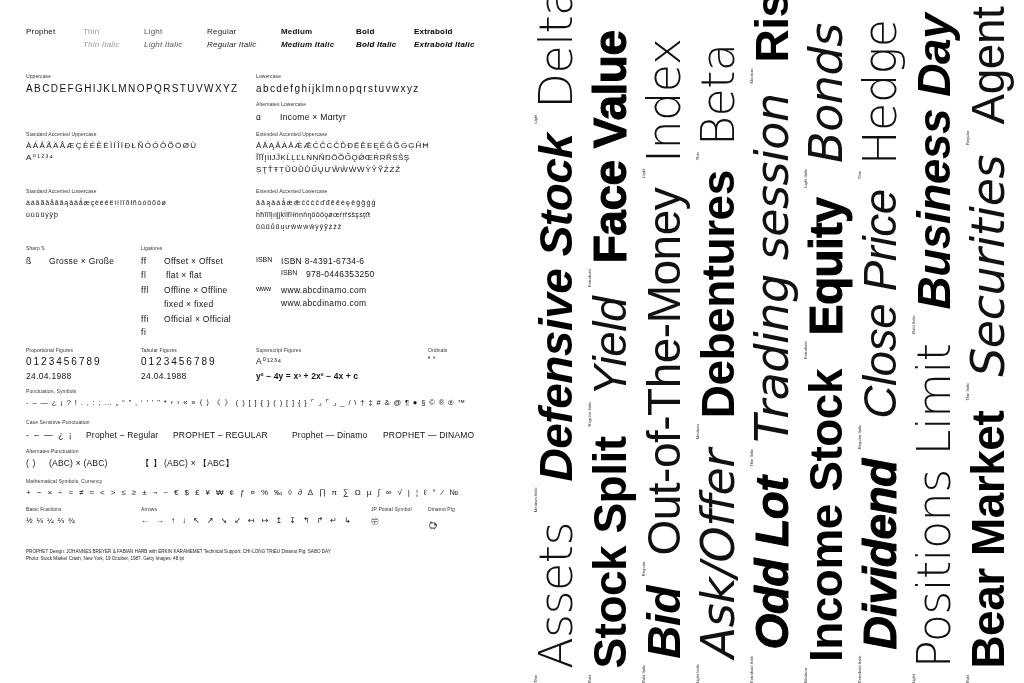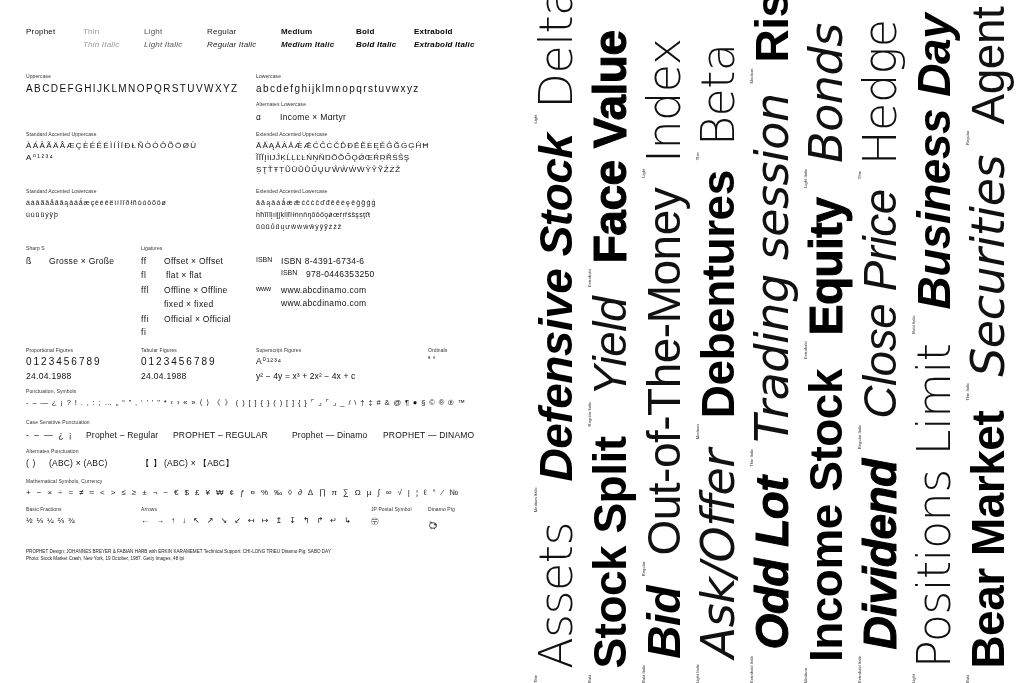--- a/index.html
+++ b/index.html
@@ -123,21 +123,21 @@
   <div class="abs lbl" style="left:26px;top:347px;">Proportional Figures</div>
   <div class="abs txt-wide" style="left:26px;top:356px;letter-spacing:2px;">0123456789</div>
   <div class="abs txt" style="left:26px;top:371px;letter-spacing:0.3px;">24.04.1988</div>
 
   <div class="abs lbl" style="left:141px;top:347px;">Tabular Figures</div>
   <div class="abs txt-wide" style="left:141px;top:356px;letter-spacing:2px;">0123456789</div>
   <div class="abs txt" style="left:141px;top:371px;letter-spacing:0.3px;">24.04.1988</div>
 
   <div class="abs lbl" style="left:256px;top:347px;">Superscript Figures</div>
   <div class="abs txt" style="left:256px;top:356px;letter-spacing:0.8px;">A⁰¹²³⁴</div>
-  <div class="abs txt" style="left:256px;top:371px;letter-spacing:0.1px;">y² − 4y = x³ + 2x² − 4x + c</div>
+  <div class="abs txt" style="left:256px;top:371px;letter-spacing:0.1px;font-weight:bold;">y² − 4y = x³ + 2x² − 4x + c</div>
 
   <div class="abs lbl" style="left:428px;top:347px;">Ordinals</div>
   <div class="abs txt" style="left:428px;top:356px;font-size:6px;">ª º</div>
 
   <div class="abs lbl" style="left:26px;top:388px;">Punctuation, Symbols</div>
   <div class="abs txt" style="left:26px;top:398px;font-size:7.5px;letter-spacing:0.9px;">- – — ¿ ¡ ? ! . , : ; … „ “ ” , ‘ ’ ' " * ‹ › « » ⟨ ⟩ 《 》 ( ) [ ] { } ( ) [ ] { } ⌜ ⌟ ⌜ ⌟ _ / \ † ‡ # &amp; @ ¶ ● § © ® ℗ ™</div>
 
   <div class="abs lbl" style="left:26px;top:419px;">Case Sensitive Punctuation</div>
   <div class="abs txt" style="left:26px;top:430px;letter-spacing:1.5px;">- – — ¿ ¡</div>
   <div class="abs txt" style="left:86px;top:430px;letter-spacing:0.2px;">Prophet – Regular</div>

